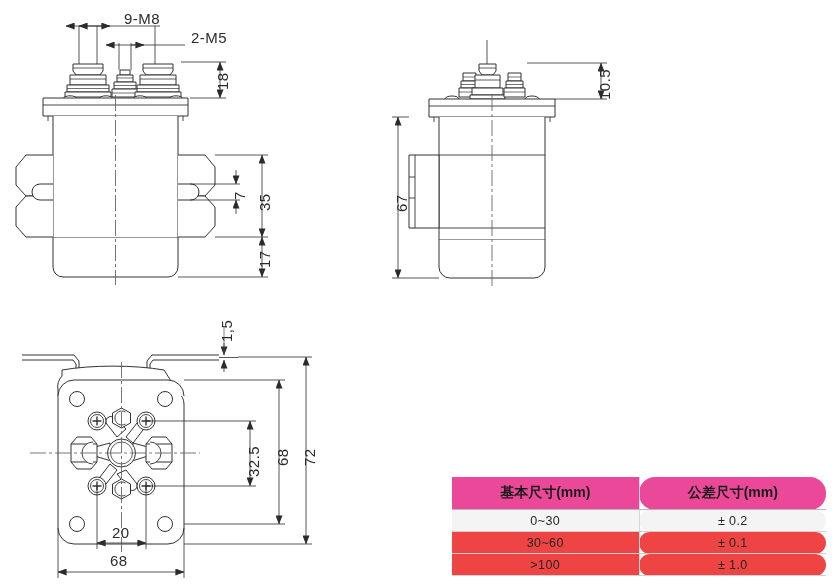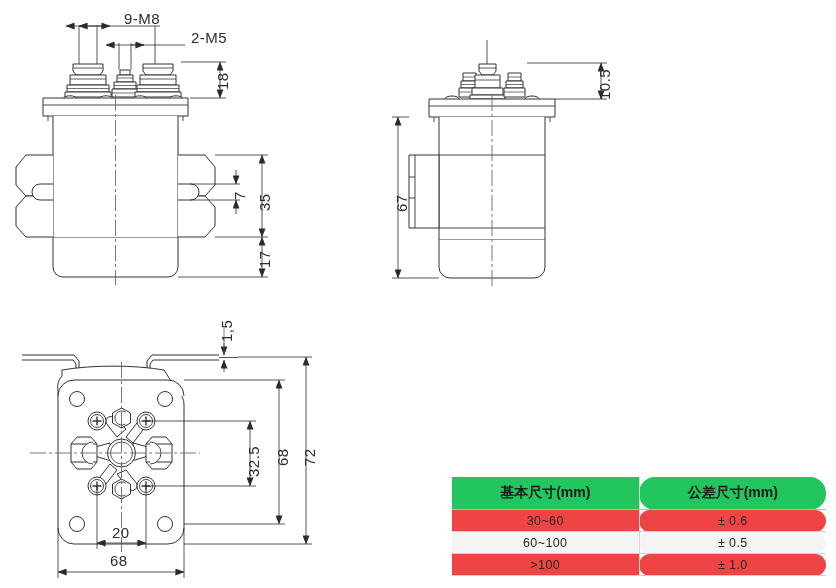--- a/index.html
+++ b/index.html
@@ -36,21 +36,21 @@
     border-collapse: collapse;
     font-family: "Liberation Sans", sans-serif;
     font-size: 12.5px;
     color: #262626;
   }
   .tol-table th {
     font-size: 14px;
     font-weight: bold;
     padding: 7px 0 7px 0;
     text-align: center;
-    background: #22c55e;
+    background: #ec4899;
     border-bottom: 1px solid #b9b9b9;
     color: #1a1a1a;
   }
   .tol-table td {
     text-align: center;
     padding: 3.5px 0;
     border-bottom: 1px solid #cfcfcf;
     letter-spacing: .4px;
   }
   .tol-table tr.odd td { background: #f4f4f4; }
@@ -385,27 +385,27 @@
   <span class="dim" style="left:110px; top:552px;">68</span>
 
   <table class="tol-table">
     <thead>
       <tr>
         <th class="col-a">基本尺寸(mm)</th>
         <th class="col-b">公差尺寸(mm)</th>
       </tr>
     </thead>
     <tbody>
+      <tr class="odd">
+        <td class="col-a">0~30</td>
+        <td class="col-b">± 0.2</td>
+      </tr>
       <tr class="even">
         <td class="col-a">30~60</td>
-        <td class="col-b">± 0.6</td>
-      </tr>
-      <tr class="odd">
-        <td class="col-a">60~100</td>
-        <td class="col-b">± 0.5</td>
+        <td class="col-b">± 0.1</td>
       </tr>
       <tr class="even">
         <td class="col-a">&gt;100</td>
         <td class="col-b">± 1.0</td>
       </tr>
     </tbody>
   </table>
 
 </div>
 

